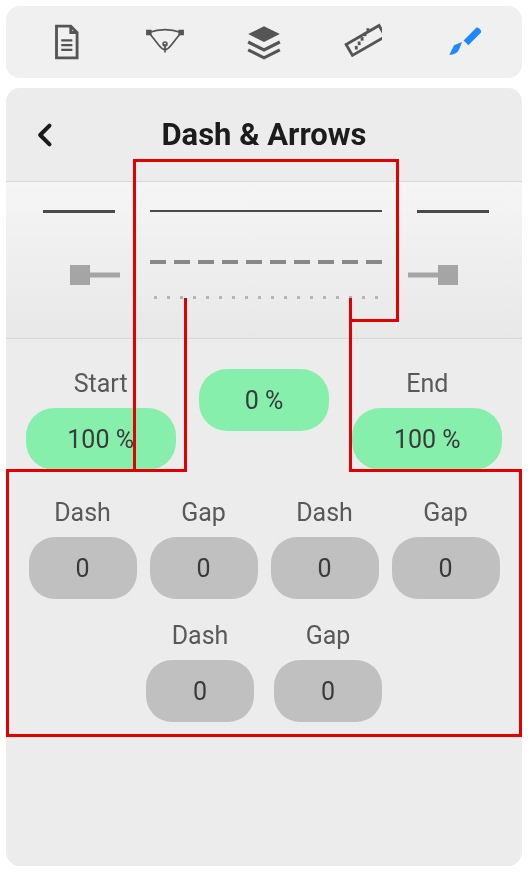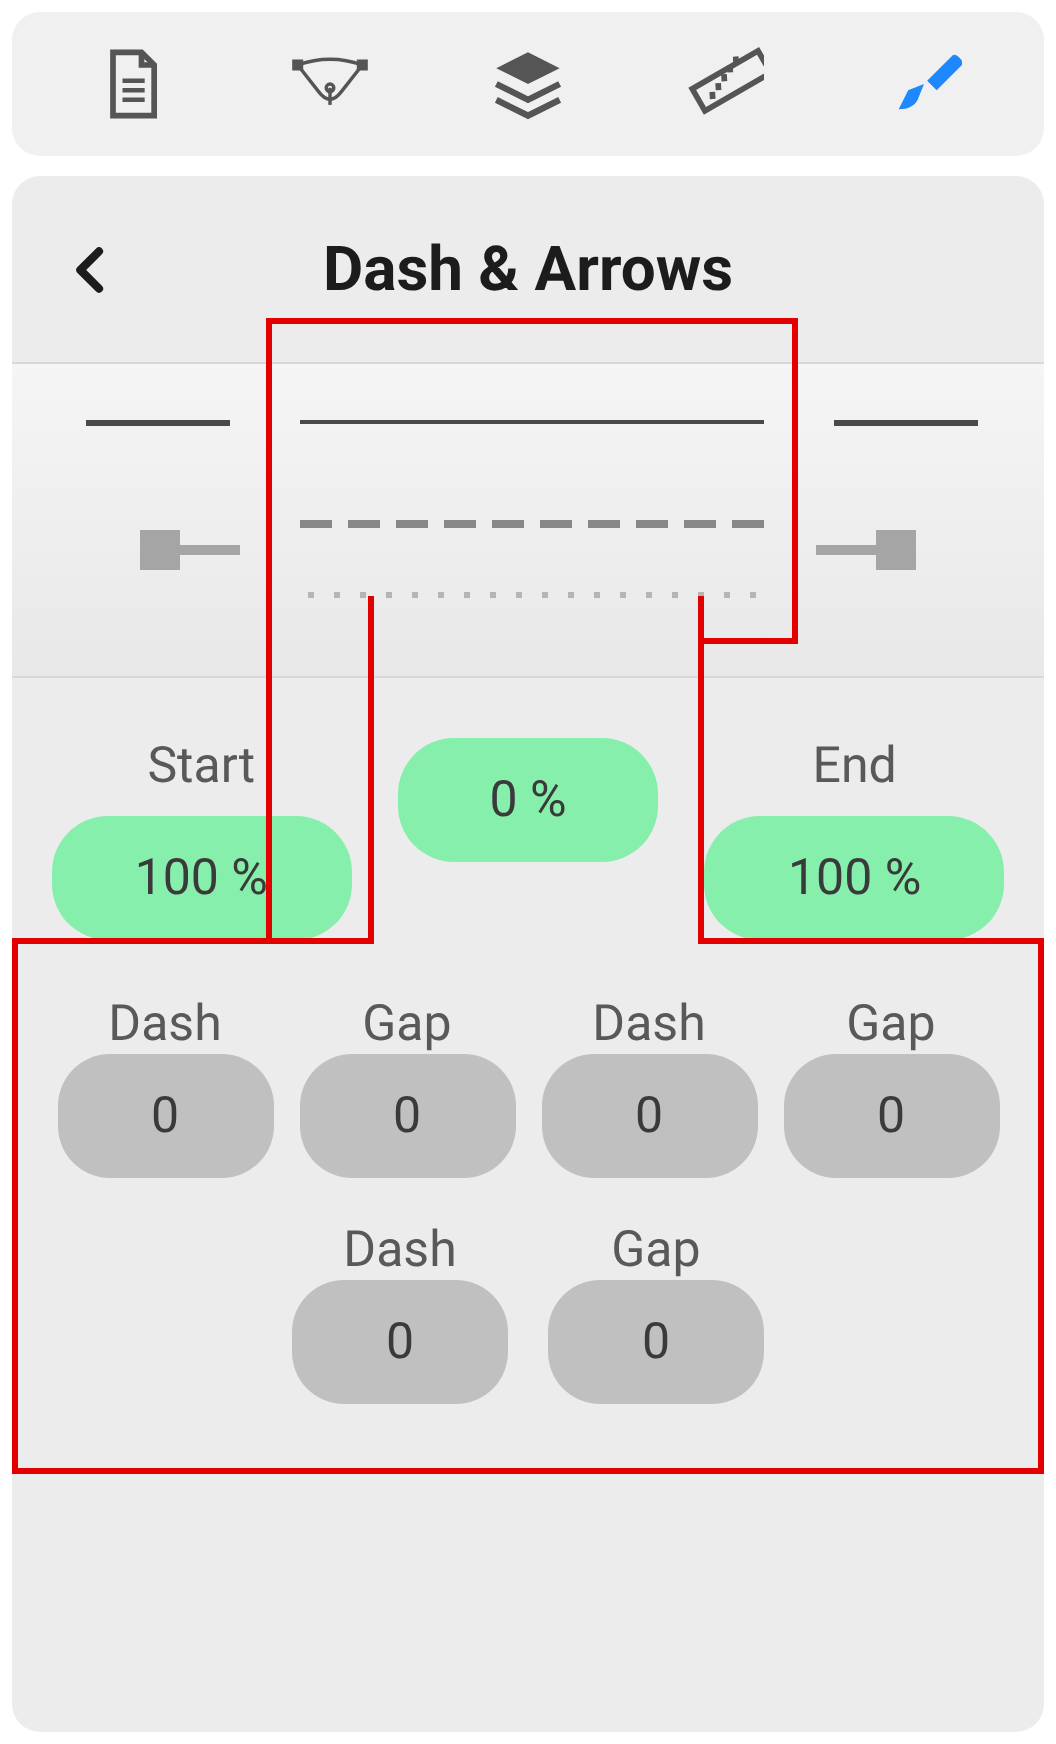--- a/index.html
+++ b/index.html
@@ -179,20 +179,21 @@
     }
     .dash-row4 {
       display: flex;
       justify-content: space-between;
       padding: 0 8px;
     }
     .dash-ctrl {
       display: flex;
       flex-direction: column;
       align-items: center;
+      gap: 10px;
       flex: 1;
     }
     .pill-sm {
       background: #c0c0c0;
       border-radius: 26px;
       width: 108px;
       height: 62px;
       display: flex;
       align-items: center;
       justify-content: center;

